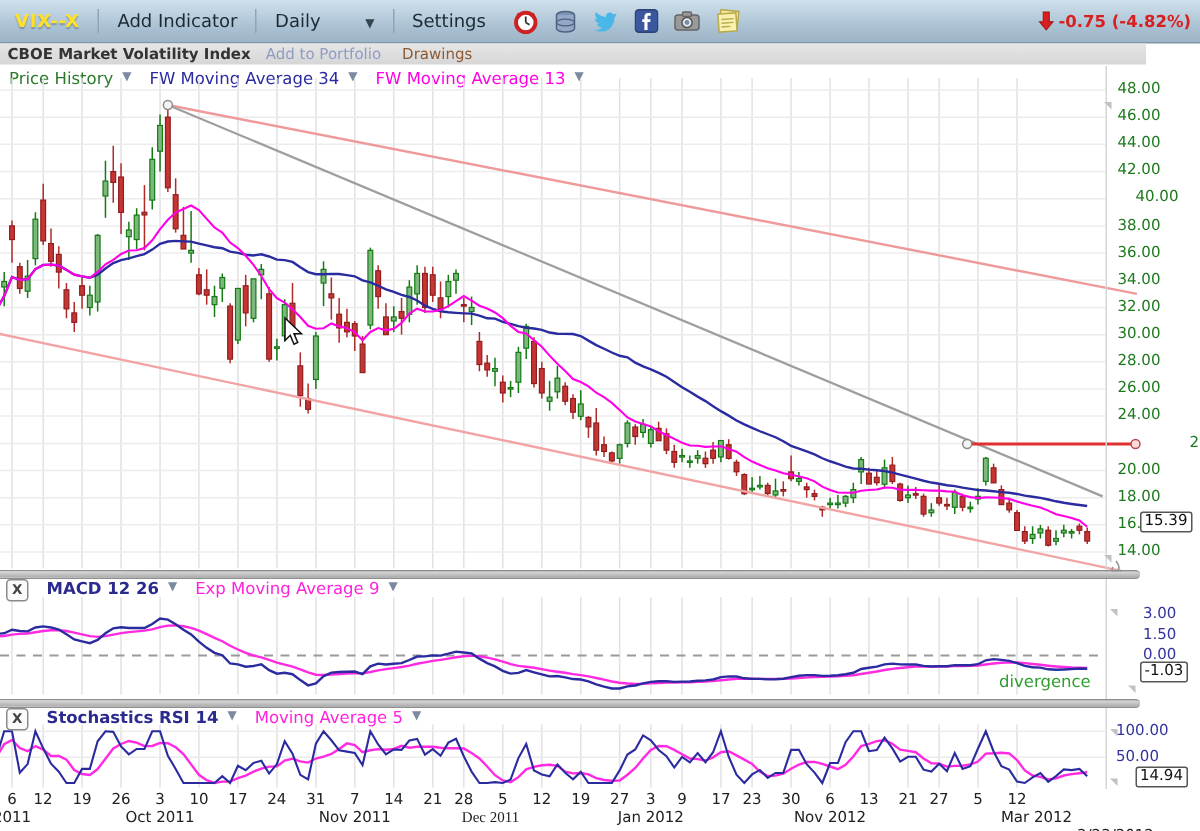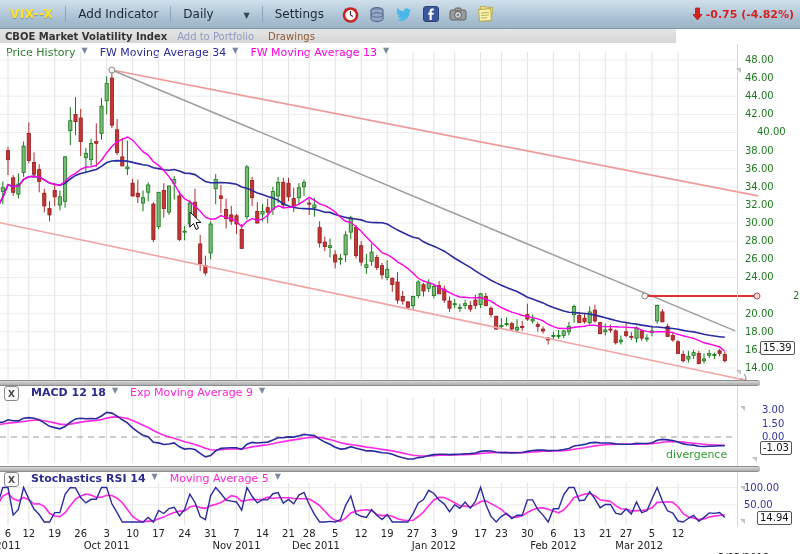--- a/index.html
+++ b/index.html
@@ -11,21 +11,21 @@
     display:flex;align-items:center;font-size:12px;color:#1c2a33;}
   .tb-item{padding:0 10px;white-space:nowrap;}
   .tb-sep{width:1px;height:16px;background:#8ea6b6;margin:0 2px;}
   #symbol{color:#ffe226;font-weight:bold;text-shadow:0 1px 1px rgba(0,0,0,.25);letter-spacing:.5px;}
   .dd-arrow{font-size:8px;color:#33454f;margin-left:26px;}
   .tb-icons{display:flex;align-items:center;gap:10px;margin-left:8px;}
   .tb-icons svg{display:block;}
   #quote-change{position:absolute;right:6px;top:7px;display:flex;align-items:center;gap:3px;
     color:#d81f1f;font-size:11px;font-weight:bold;}
   
-  #symbolbar{position:absolute;left:0;top:29px;width:676px;height:14px;
+  #symbolbar{position:absolute;left:0;top:29px;width:764px;height:14px;
     background:linear-gradient(#e6e6e6,#d6d6d6);display:flex;align-items:center;
     font-size:10px;color:#333;}
   #symbolbar .name{font-weight:bold;margin-left:5px;}
   #symbolbar .portfolio{color:#8e9cc4;margin-left:10px;}
   #symbolbar .drawings{color:#8d5a33;margin-left:14px;}
   
   .legend{position:absolute;display:flex;align-items:flex-start;font-size:11px;gap:4px;white-space:nowrap;}
   #price-legend{left:6px;top:46px;}
   .leg-arrow{font-size:8px;color:#7b8aa0;margin:0 8px 0 2px;}
   .close-box{display:inline-flex;align-items:center;justify-content:center;width:13px;height:13px;
@@ -110,21 +110,21 @@
     <span style="color:#2a7a2a">Price History</span>
     <span class="leg-arrow">▼</span>
     <span style="color:#2b2ba0">FW Moving Average 34</span>
     <span class="leg-arrow">▼</span>
     <span style="color:#ff00e6">FW Moving Average 13</span>
     <span class="leg-arrow">▼</span>
   </div>
 
   <div class="legend" style="left:4px;top:386px;z-index:6">
     <span class="close-box">X</span>
-    <span style="color:#2b2b8f;font-weight:bold">MACD 12 18</span>
+    <span style="color:#2b2b8f;font-weight:bold">MACD 12 26</span>
     <span class="leg-arrow">▼</span>
     <span style="color:#ff22dd">Exp Moving Average 9</span>
     <span class="leg-arrow">▼</span>
   </div>
 
   <div class="legend" style="left:4px;top:472px;z-index:6">
     <span class="close-box">X</span>
     <span style="color:#2b2b8f;font-weight:bold">Stochastics RSI 14</span>
     <span class="leg-arrow">▼</span>
     <span style="color:#ff22dd">Moving Average 5</span>
@@ -608,18 +608,18 @@
       <div class="tick-label" style="left: 527.388px; top: 528px;">30</div>
       <div class="tick-label" style="left: 553.358px; top: 528px;">6</div>
       <div class="tick-label" style="left: 579.328px; top: 528px;">13</div>
       <div class="tick-label" style="left: 605.298px; top: 528px;">21</div>
       <div class="tick-label" style="left: 626.074px; top: 528px;">27</div>
       <div class="tick-label" style="left: 652.044px; top: 528px;">5</div>
       <div class="tick-label" style="left: 678.014px; top: 528px;">12</div>
       <div class="month-label" style="left: 7.988px; top: 540px;">2011</div>
       <div class="month-label" style="left: 106.674px; top: 540px;">Oct 2011</div>
       <div class="month-label" style="left: 236.524px; top: 540px;">Nov 2011</div>
-      <div class="month-label" style="left: 316px; top: 540px;">Dec 2011</div>
+      <div class="month-label" style="left: 327px; top: 540px; font-family: Liberation Serif, serif;">Dec 2011</div>
       <div class="month-label" style="left: 433.896px; top: 540px;">Jan 2012</div>
-      <div class="month-label" style="left: 553.358px; top: 540px;">Feb 2012</div>
-      <div class="month-label" style="left: 639px; top: 540px;">Mar 2012</div>
+      <div class="month-label" style="left: 553.358px; top: 540px;">Nov 2012</div>
+      <div class="month-label" style="left: 691px; top: 540px;">Mar 2012</div>
     </div>
 </div>
 
 </body></html>

